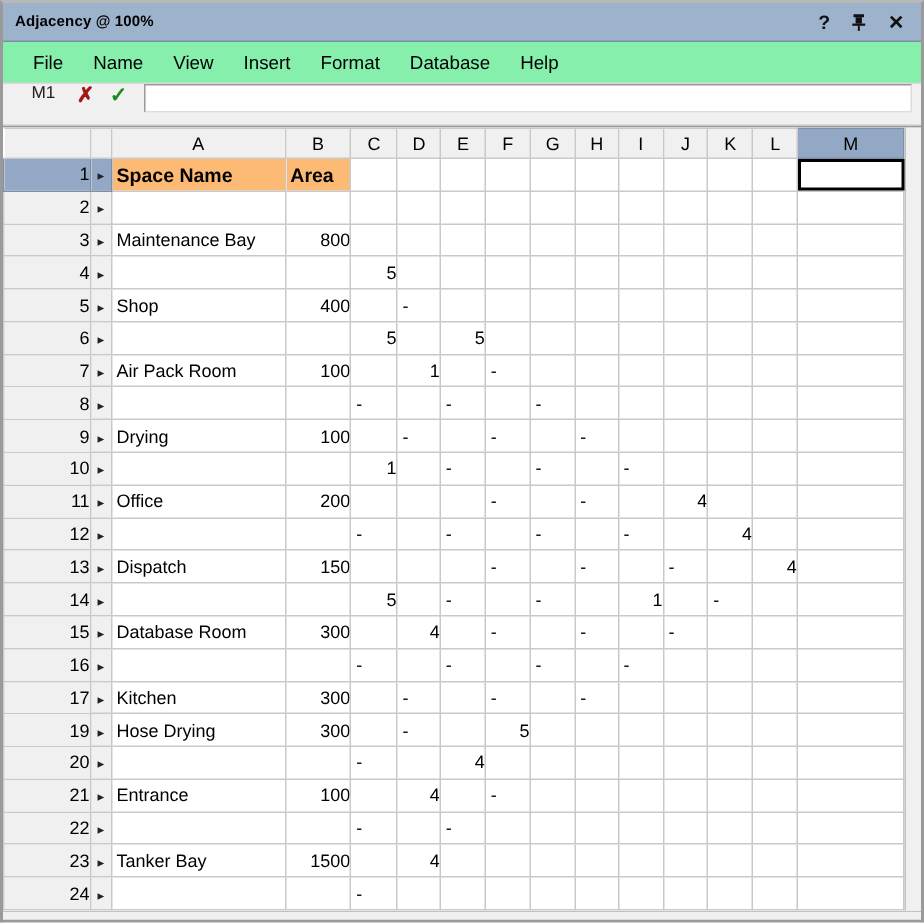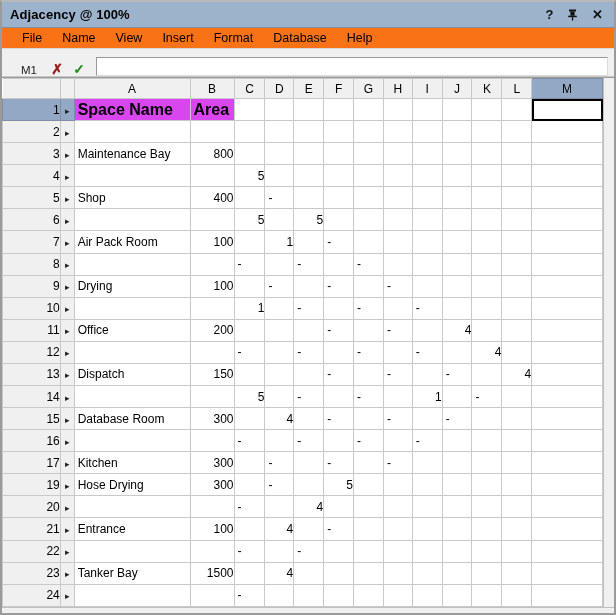--- a/index.html
+++ b/index.html
@@ -22,51 +22,51 @@
   
   .titlebar {
     height: 26px;
     background: #9db3cc;
     display: flex; align-items: center;
     padding: 0 6px 0 8px;
     border-bottom: 1px solid #7e8fa3;
     flex: 0 0 auto;
   }
   .title-text {
-    font-size: 13px; font-weight: bold; color: #000;
+    font-size: 10px; font-weight: bold; color: #000;
     letter-spacing: .1px; flex: 1 1 auto;
   }
   .title-btns { display: flex; align-items: center; gap: 11px; padding-right: 4px;}
   .tb-btn {
     font-size: 13px; color: #111; line-height: 1;
     width: 13px; text-align: center; cursor: default;
     font-weight: bold;
   }
   .pin-ico svg { display:block; }
 
   
   .menubar {
-    height: 21px;
-    background: #f97316;
+    height: 28px;
+    background: #86efac;
     display: flex; align-items: center;
     padding-left: 10px;
     border-bottom: 1px solid #d9d9d9;
     flex: 0 0 auto;
   }
   .menu-item {
     font-size: 12.5px; color: #000;
     padding: 2px 10px;
     cursor: default;
   }
 
   
   .formulabar {
     height: 28px;
     background: #f0f0f0;
-    display: flex; align-items: flex-end;
+    display: flex; align-items: flex-start;
     padding: 0 6px 0 4px;
     border-bottom: 1px solid #c8c8c8;
     flex: 0 0 auto;
   }
   .namebox {
     width: 40px; text-align: center;
     font-size: 11.5px; color: #222;
     padding-left: 6px;
   }
   .fb-icon {
@@ -142,21 +142,21 @@
     font-size: 8px;
     color: #333;
     line-height: 1;
   }
   td.rowmark.sel-row { background: #92a8c4; border-color:#7e8fa3;}
   .arrow-gl { display:inline-block; font-size: 9px; line-height: 1; color:#222; }
 
   
   td.cell { text-align: right; padding-right: 3px; }
   td.cell.txt { text-align: left; padding-left: 3px; padding-right: 0; }
-  td.cell.hdrow { background: #d946ef; font-weight: bold; font-size: 16px; }
+  td.cell.hdrow { background: #fdba74; font-weight: bold; font-size: 13px; }
   td.cell.selected {
     outline: 2px solid #000;
     outline-offset: -2px;
     position: relative; z-index: 3;
   }
   td.cell.dash { text-align: left; padding-left: 3px; color: #000; }
 
   
   .rgutter {
     width: 11px;

